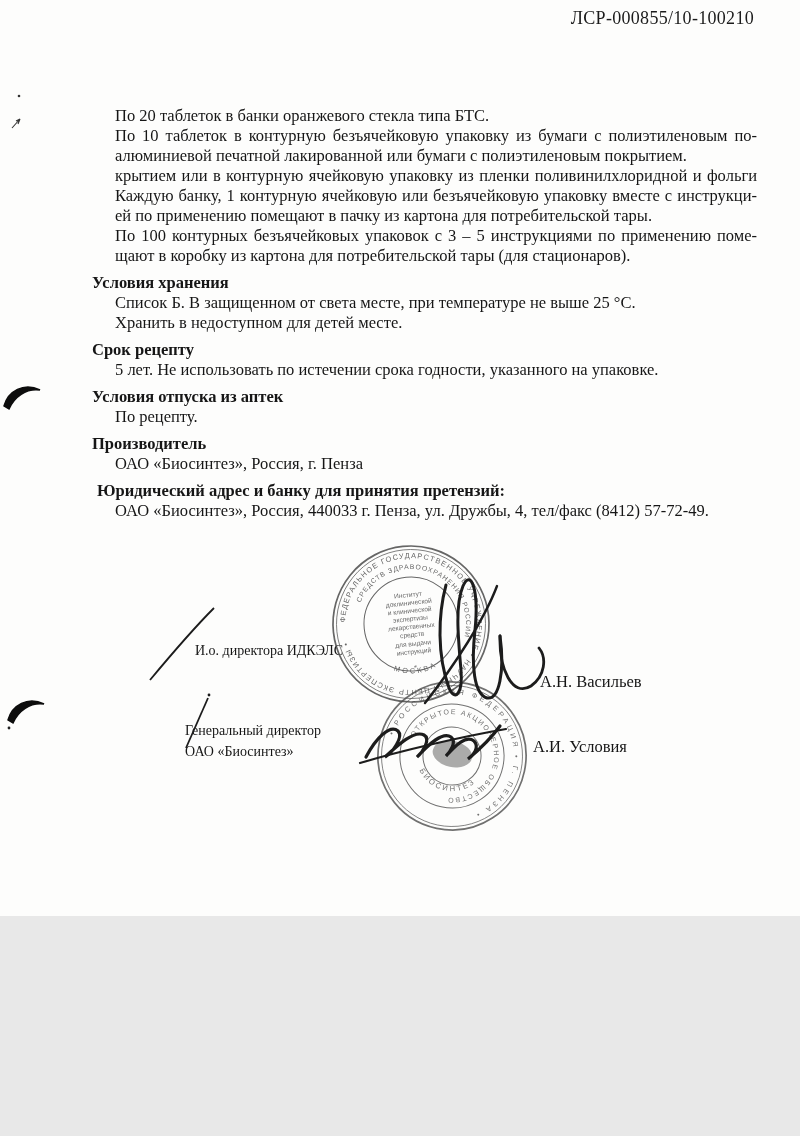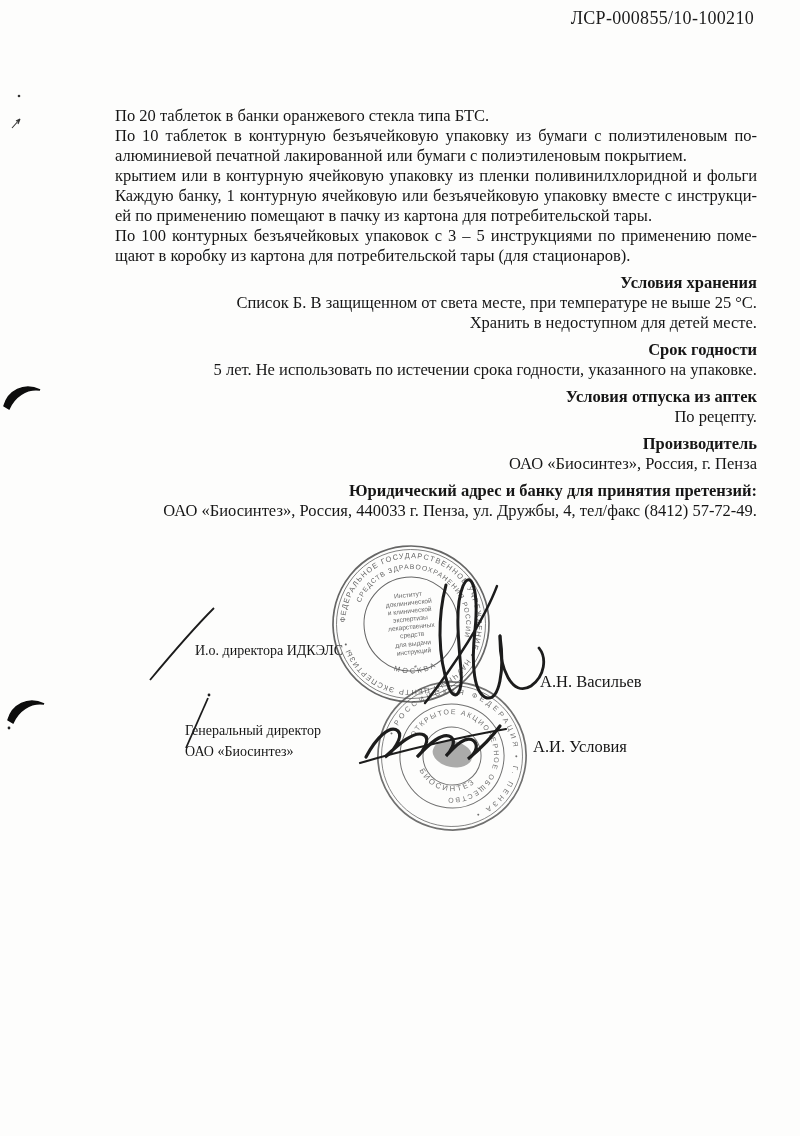--- a/index.html
+++ b/index.html
@@ -1,32 +1,32 @@
 <!DOCTYPE html>
 <html><head>
 <meta charset="utf-8">
 <style>
   html,body{margin:0;padding:0;background:#e8e8e8;}
   .page{
-    position:relative;width:800px;height:1136px;margin:0 auto;
+    position:relative;width:800px;height:916px;margin:0 auto;
     background:#fdfdfc;overflow:hidden;
     font-family:"Liberation Serif","DejaVu Serif",serif;
     color:#161616;
   }
   .regnum{
     position:absolute;top:8px;right:46px;
     font-size:18px;letter-spacing:.3px;color:#1b1b1b;
   }
   .content{
     position:absolute;top:106px;left:92px;width:665px;
     font-size:16.5px;line-height:20px;text-align:left;
   }
   .pline{white-space:normal;margin-left:23px;}
   .pline.stretch{text-align:justify;text-align-last:justify;}
-  .section{margin-top:7px;text-align:right;}
+  .section{margin-top:7px;}
   .heading{font-weight:bold;}
   .heading.indent{padding-left:5px;}
   .sig-label{position:absolute;font-size:14px;line-height:21px;color:#161616;}
   .sig-name{position:absolute;font-size:16.5px;color:#161616;}
   .stamp-svg{position:absolute;pointer-events:none;}
   #stamp1{left:325px;top:538px;transform:rotate(-6deg);}
   #stamp2{left:372px;top:676px;transform:rotate(12deg);}
   .overlay{position:absolute;left:0;top:0;pointer-events:none;}
 </style>
 </head>
@@ -54,21 +54,21 @@
       <div class="pline">щают в коробку из картона для потребительской тары (для стационаров).</div>
     </div>
 
     <div class="section">
       <div class="heading">Условия хранения</div>
       <div class="pline">Список Б. В защищенном от света месте, при температуре не выше 25 °С.</div>
       <div class="pline">Хранить в недоступном для детей месте.</div>
     </div>
 
     <div class="section">
-      <div class="heading">Срок годности</div>
+      <div class="heading">Срок рецепту</div>
       <div class="pline">5 лет. Не использовать по истечении срока годности, указанного на упаковке.</div>
     </div>
 
     <div class="section">
       <div class="heading">Условия отпуска из аптек</div>
       <div class="pline">По рецепту.</div>
     </div>
 
     <div class="section">
       <div class="heading">Производитель</div>

